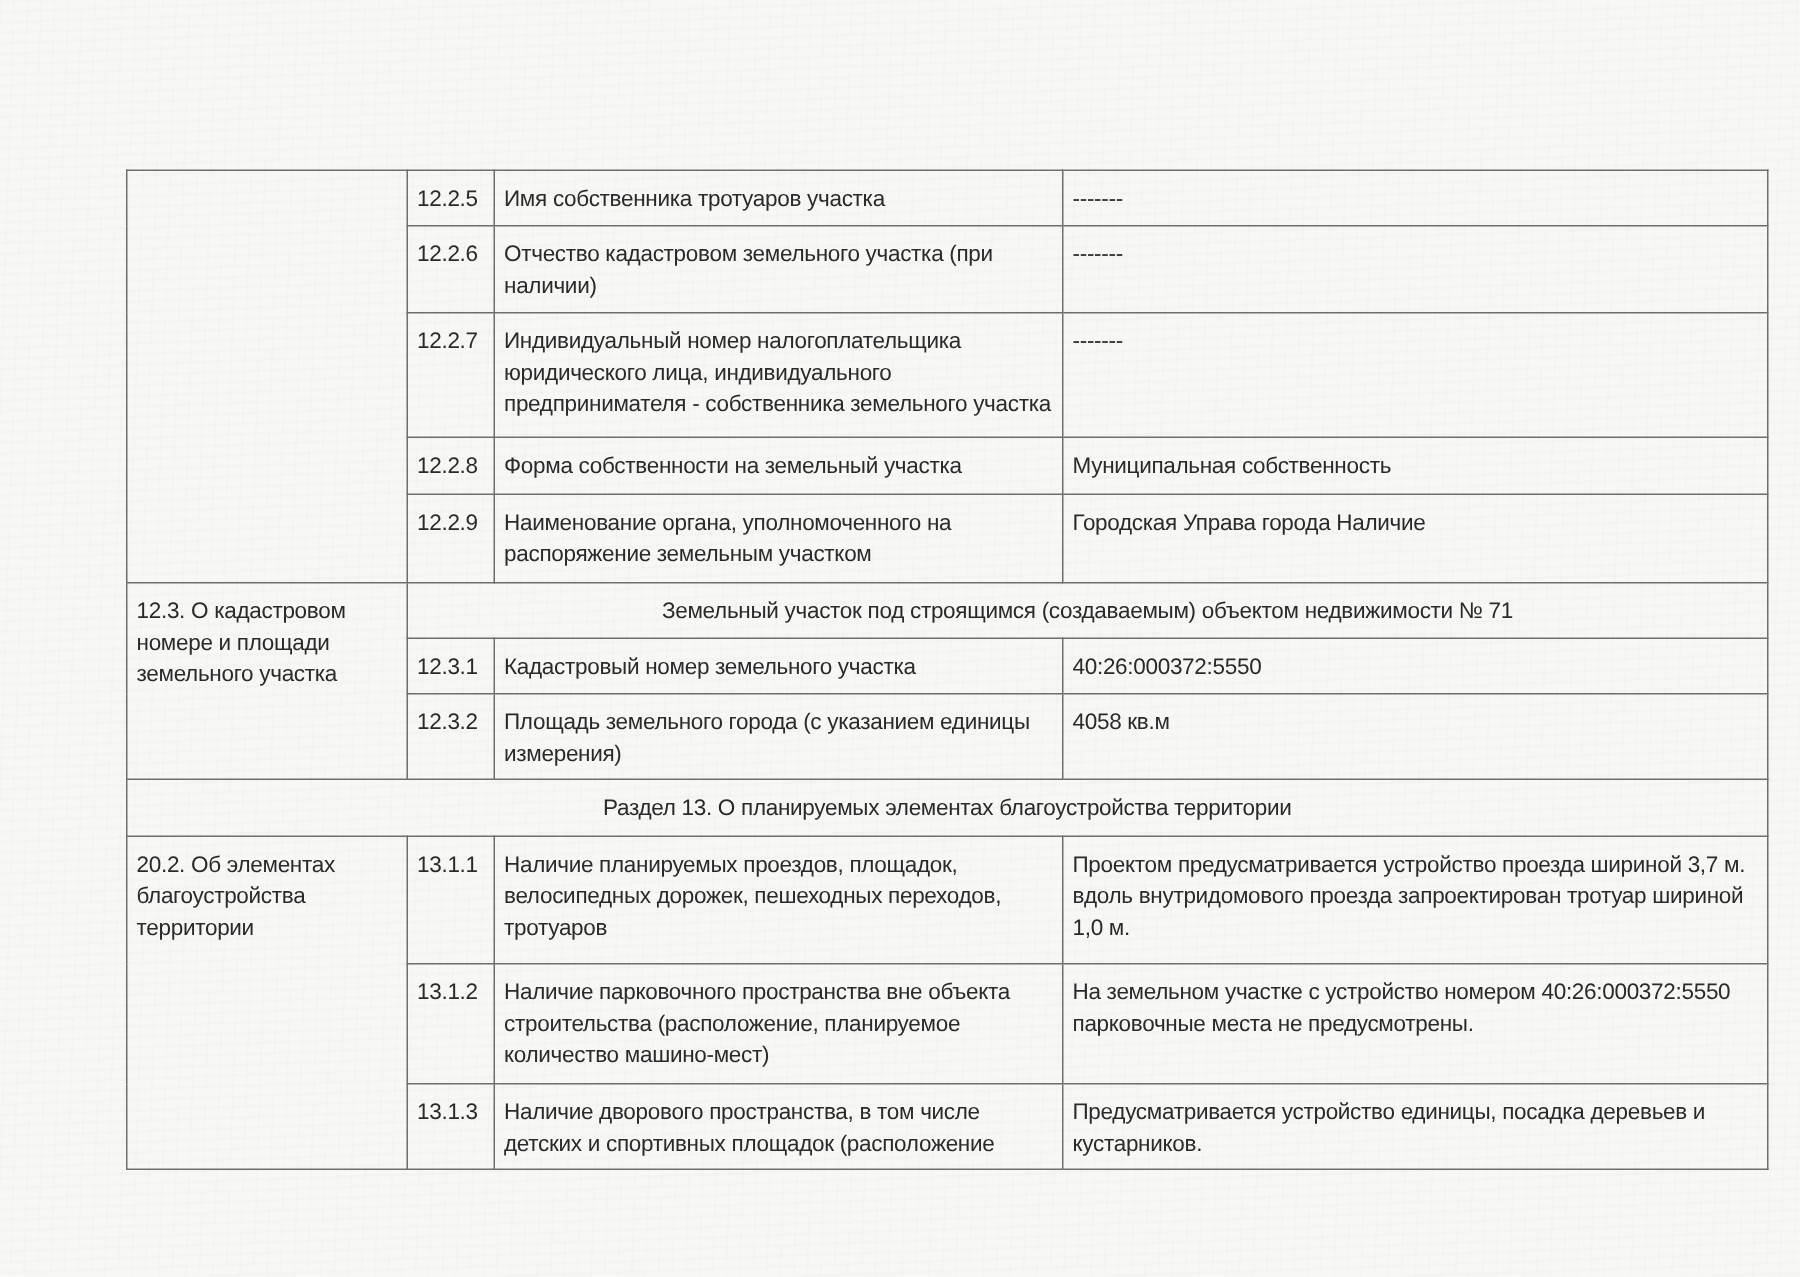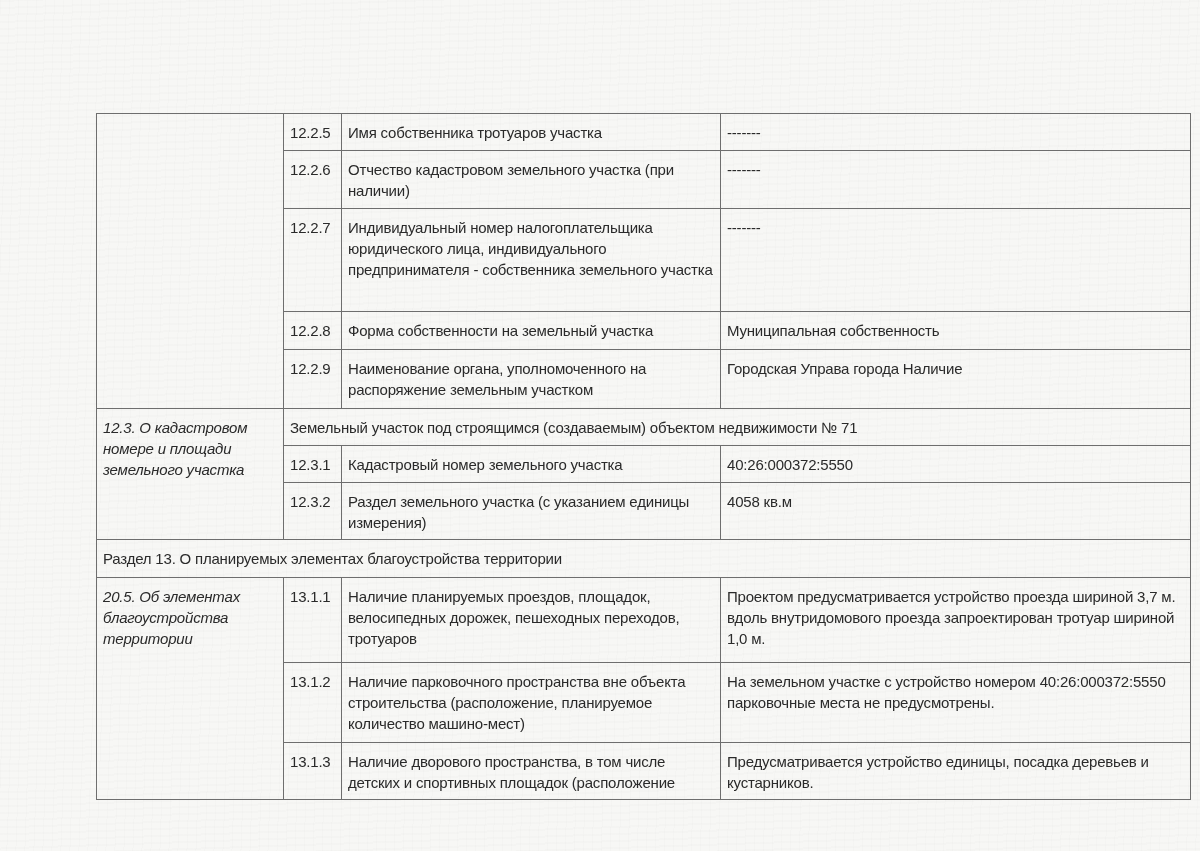--- a/index.html
+++ b/index.html
@@ -12,42 +12,42 @@
   }
   .page-noise {
     position: absolute; inset: 0;
     background:
       repeating-linear-gradient(178deg, rgba(0,0,0,0.012) 0 2px, transparent 2px 7px),
       repeating-linear-gradient(92deg, rgba(0,0,0,0.01) 0 1px, transparent 1px 9px);
     pointer-events: none;
   }
   table.doc {
     position: absolute;
-    left: 96px; top: 113px;
+    left: 84px; top: 113px;
     width: 1094px;
     border-collapse: collapse;
     table-layout: fixed;
     font-size: 15px;
     line-height: 21px;
     letter-spacing: -0.2px;
   }
   table.doc td {
     border: 1.3px solid #6e6e6e;
     vertical-align: top;
     padding: 8px 6px 6px 6px;
   }
   col.c1 { width: 187px; }
   col.c2 { width: 58px; }
   col.c3 { width: 379px; }
   col.c4 { width: 470px; }
   td.num { padding-left: 6px; padding-right: 2px; white-space: nowrap; }
-  td.section { text-align: left; padding-top: 9px; }
+  td.section { text-align: center; padding-top: 9px; }
   td.vmid { vertical-align: middle; }
-  td.group-label { padding-top: 9px; font-style: italic; }
-  td.wide { padding-top: 9px; }
+  td.group-label { padding-top: 9px; }
+  td.wide { padding-top: 9px; text-align: center; }
 </style>
 </head>
 <body>
 
 <div class="page-noise"></div>
 
 <table class="doc">
   <colgroup>
       <col class="c1">
       <col class="c2">
@@ -59,21 +59,21 @@
       <td rowspan="5"></td>
       <td class="num">12.2.5</td>
       <td>Имя собственника тротуаров участка</td>
       <td>-------</td>
     </tr>
     <tr style="height:58px">
       <td class="num">12.2.6</td>
       <td>Отчество кадастровом земельного участка (при наличии)</td>
       <td>-------</td>
     </tr>
-    <tr style="height:103px">
+    <tr style="height:83px">
       <td class="num">12.2.7</td>
       <td>Индивидуальный номер налогоплательщика юридического лица, индивидуального предпринимателя - собственника земельного участка</td>
       <td class="vmid">-------</td>
     </tr>
     <tr style="height:38px">
       <td class="num">12.2.8</td>
       <td>Форма собственности на земельный участка</td>
       <td>Муниципальная собственность</td>
     </tr>
     <tr style="height:59px">
@@ -86,30 +86,30 @@
       <td rowspan="3" class="group-label">12.3. О кадастровом номере и площади земельного участка</td>
       <td colspan="3" class="wide">Земельный участок под строящимся (создаваемым) объектом недвижимости № 71</td>
     </tr>
     <tr style="height:37px">
       <td class="num">12.3.1</td>
       <td>Кадастровый номер земельного участка</td>
       <td>40:26:000372:5550</td>
     </tr>
     <tr style="height:55px">
       <td class="num">12.3.2</td>
-      <td>Раздел земельного участка (с указанием единицы измерения)</td>
+      <td>Площадь земельного города (с указанием единицы измерения)</td>
       <td>4058 кв.м</td>
     </tr>
 
     <tr style="height:38px">
       <td colspan="4" class="section">Раздел 13. О планируемых элементах благоустройства территории</td>
     </tr>
 
     <tr style="height:85px">
-      <td rowspan="3" class="group-label">20.5. Об элементах благоустройства территории</td>
+      <td rowspan="3" class="group-label">20.2. Об элементах благоустройства территории</td>
       <td class="num">13.1.1</td>
       <td>Наличие планируемых проездов, площадок, велосипедных дорожек, пешеходных переходов, тротуаров</td>
       <td>Проектом предусматривается устройство проезда шириной 3,7 м. вдоль внутридомового проезда запроектирован тротуар шириной 1,0 м.</td>
     </tr>
     <tr style="height:80px">
       <td class="num">13.1.2</td>
       <td>Наличие парковочного пространства вне объекта строительства (расположение, планируемое количество машино-мест)</td>
       <td>На земельном участке с устройство номером 40:26:000372:5550 парковочные места не предусмотрены.</td>
     </tr>
     <tr style="height:55px">

